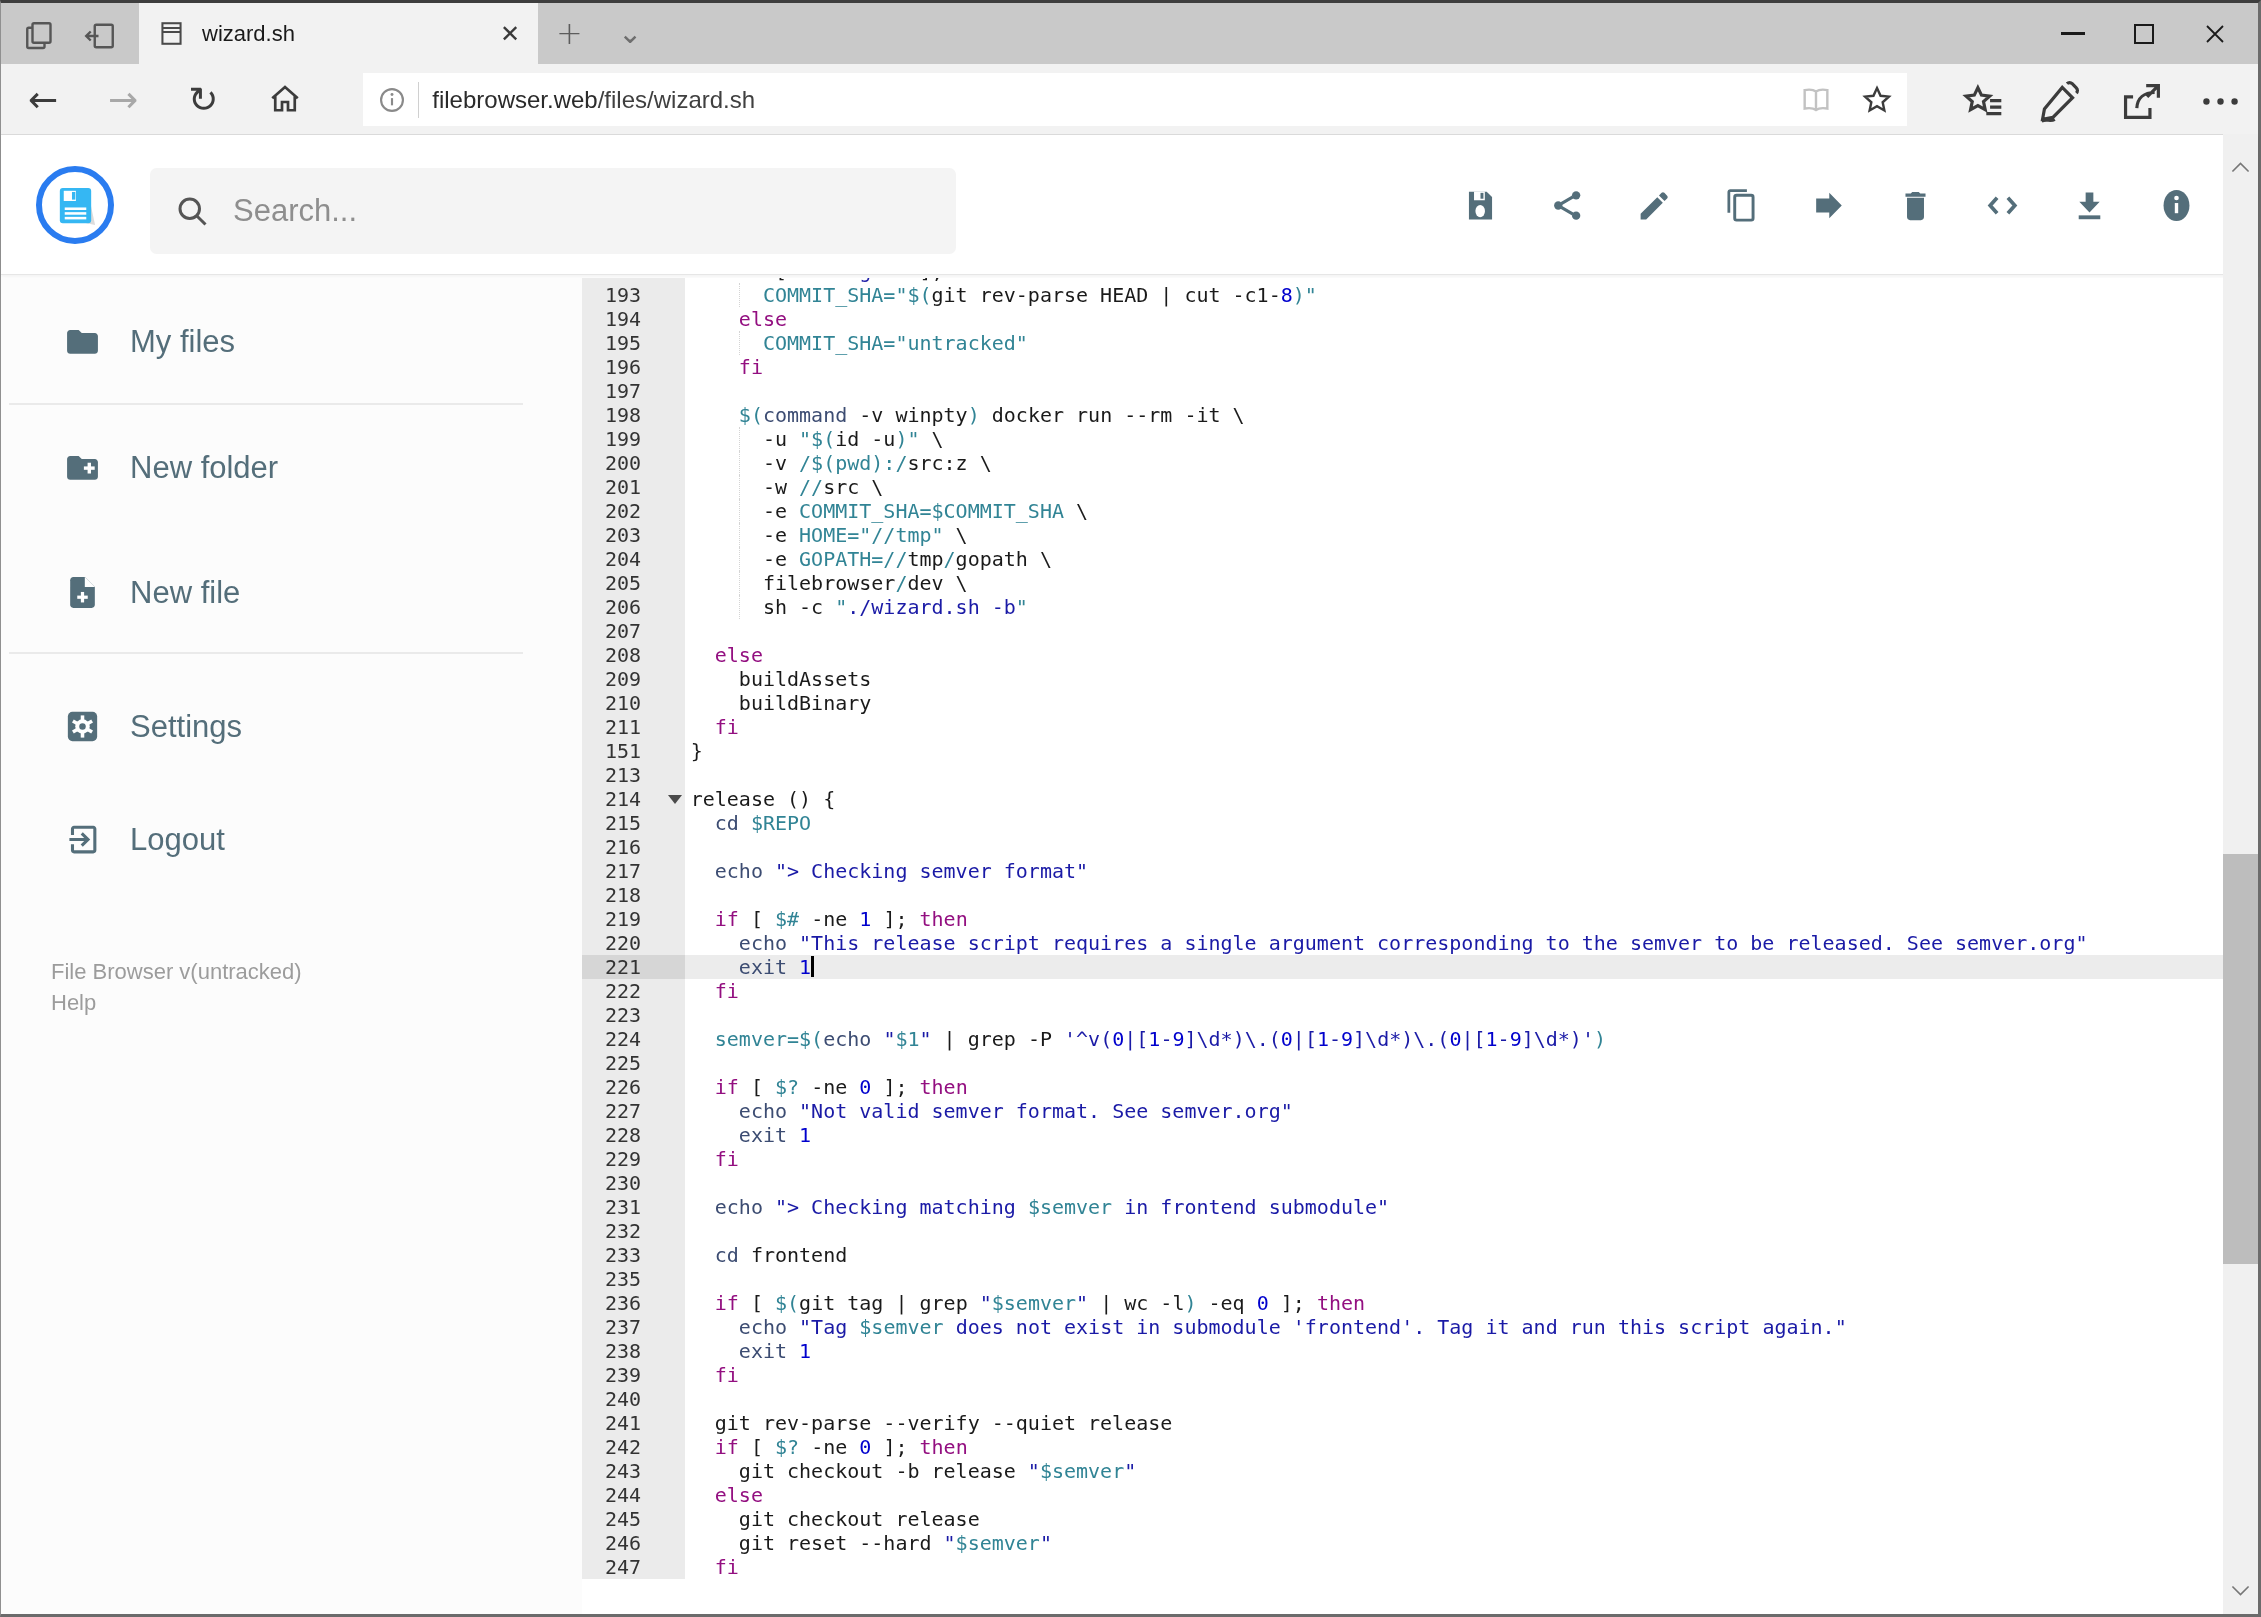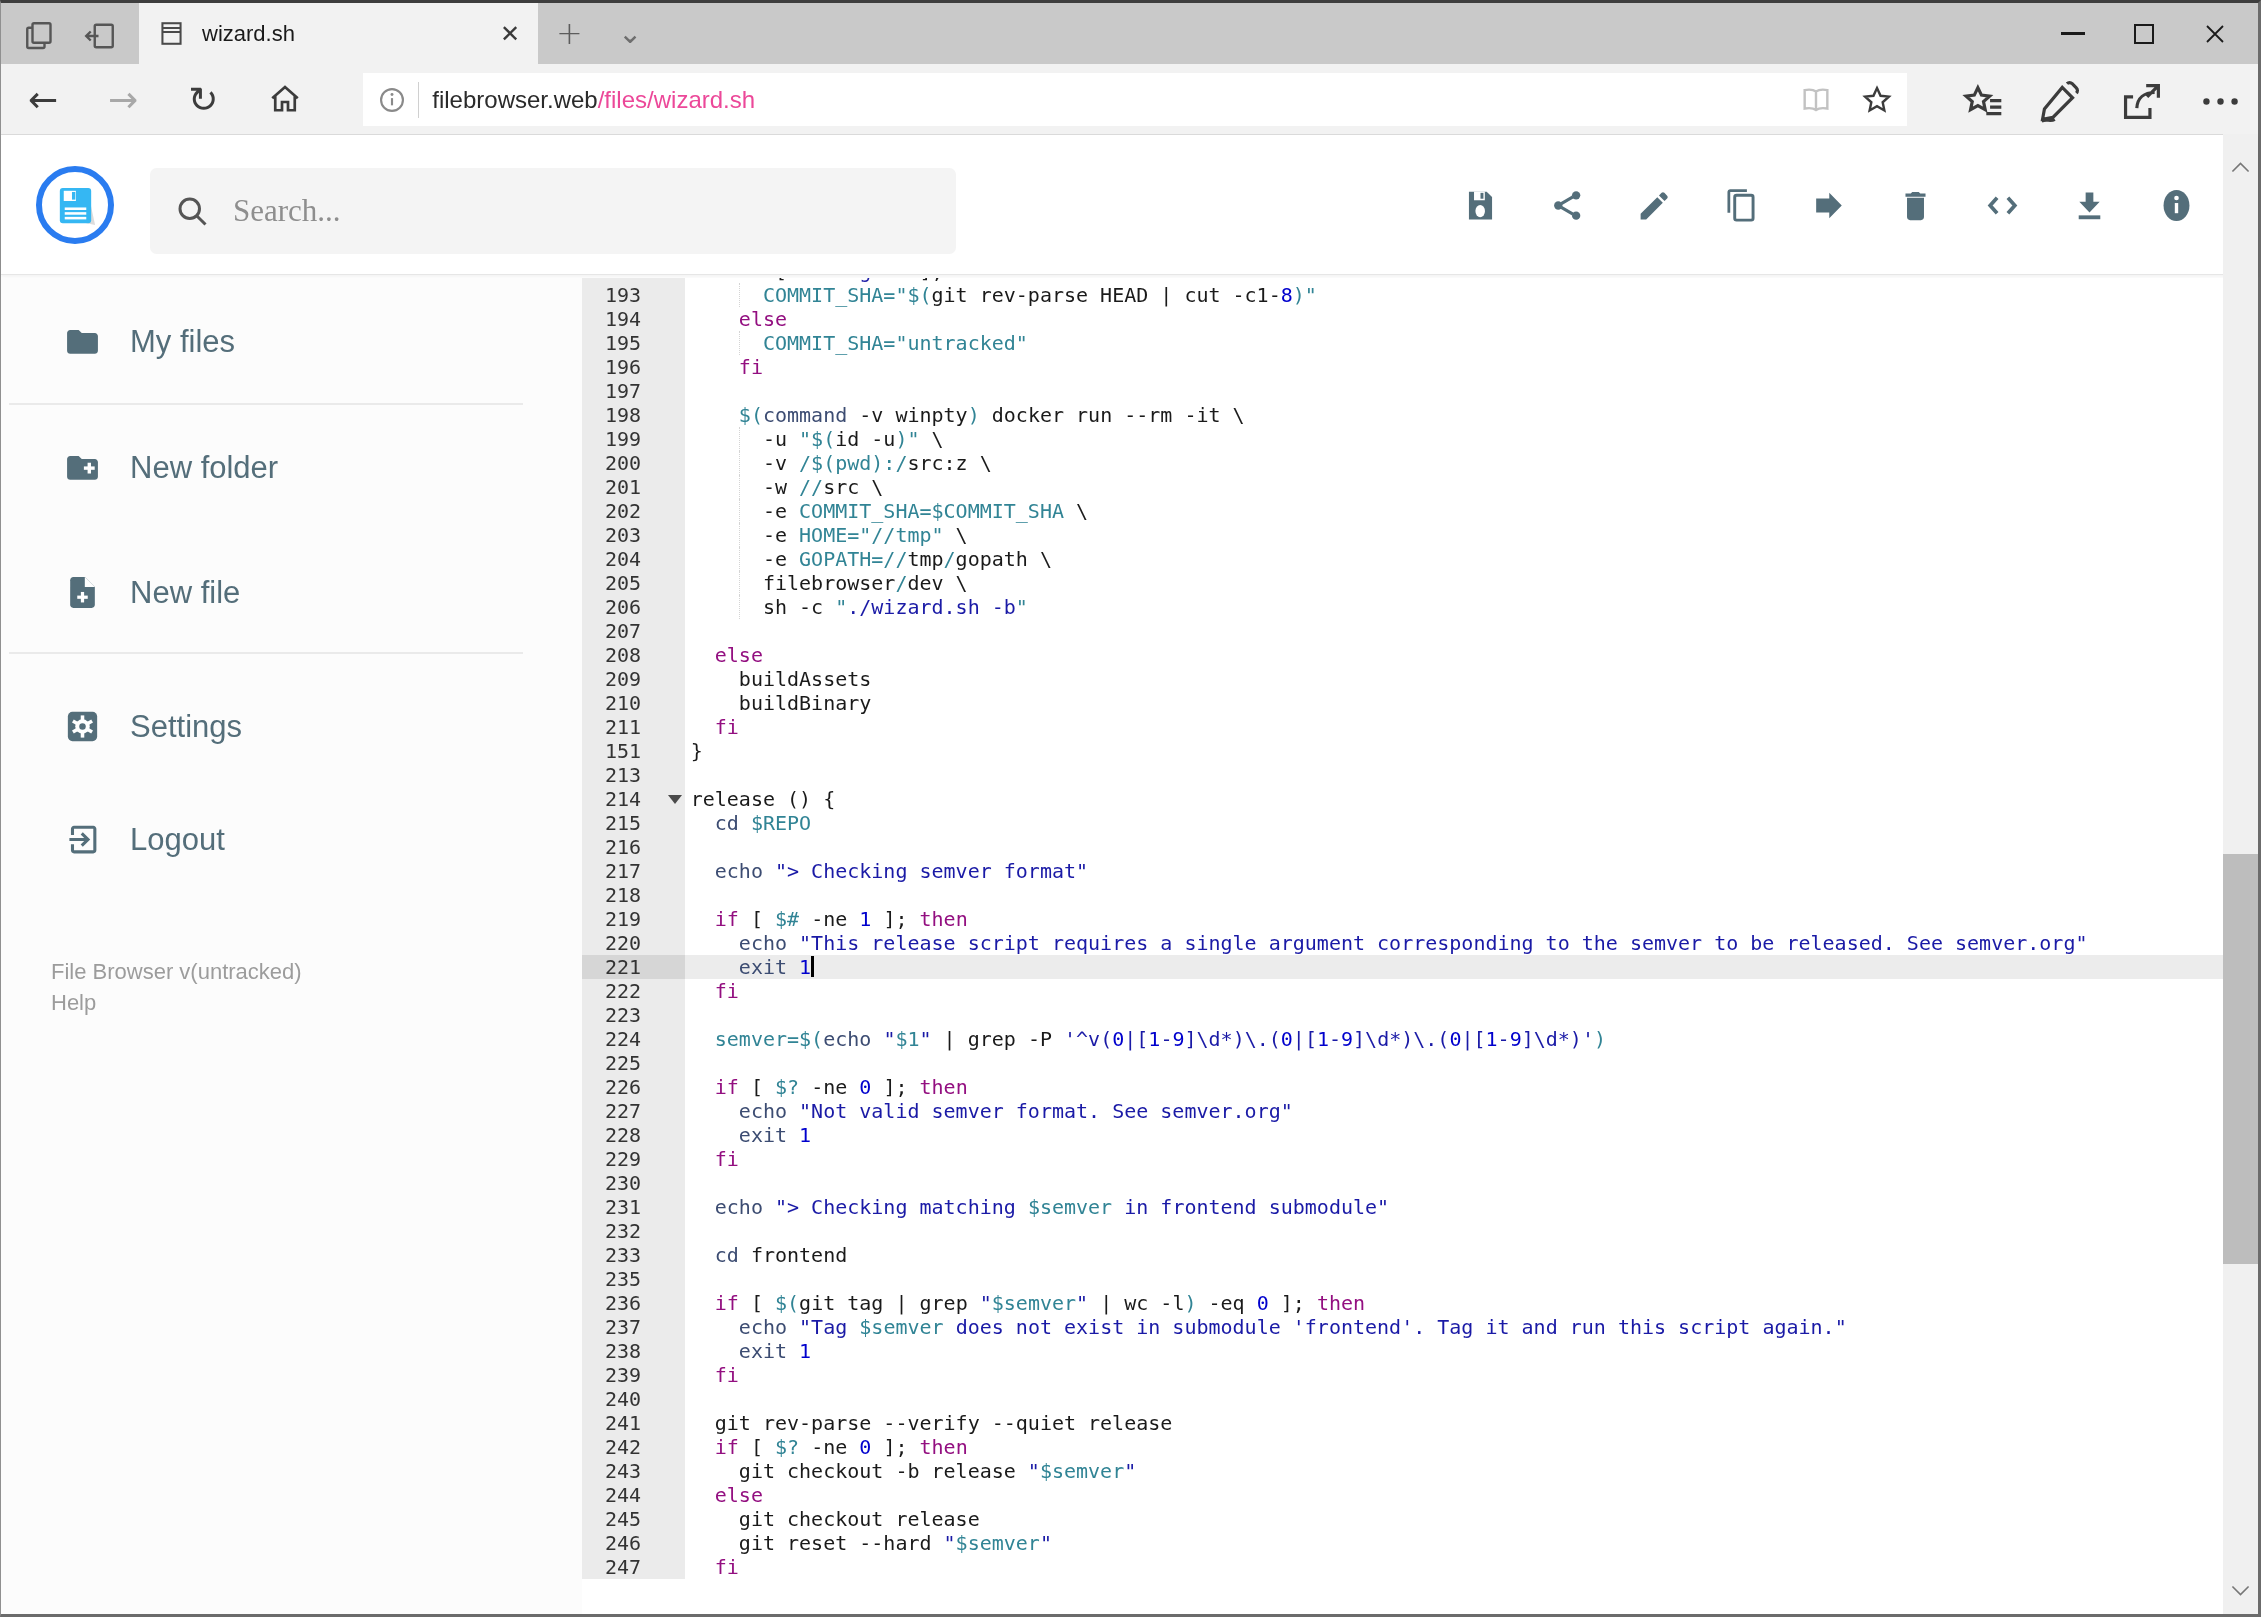--- a/index.html
+++ b/index.html
@@ -33,37 +33,37 @@
   .navbar { height:71px; background:#f2f2f2; border-bottom:1.6px solid #dadada; position:relative; }
   .nav-glyph { position:absolute; top:11.3px; width:48px; height:48px; display:flex; align-items:center;
                justify-content:center; font-family:"DejaVu Sans",sans-serif; font-size:36px; color:#3c3c3c; }
   .nav-glyph.disabled { color:#a8a8a8; }
   .nav-glyph svg { width:36px; height:36px; }
   .urlbox { position:absolute; left:362px; top:9px; width:1544px; height:53px; background:#fff;
             display:flex; align-items:center; padding:0 13px; }
   .url-info { width:32px; height:32px; flex:0 0 auto; }
   .url-divider { width:1.6px; height:36px; background:#d0d0d0; margin:0 13px 0 9.7px; }
   .url-text { font-size:24px; color:#2b2b2b; white-space:nowrap; }
-  .url-path { color:#ec4899; }
+  .url-path { color:#404040; }
   .url-right { margin-left:auto; display:flex; align-items:center; gap:27.4px; }
   .url-right svg { width:34px; height:34px; }
   .nav-right-icon { position:absolute; top:14.5px; width:45px; height:45px; }
   .nav-right-icon svg { width:100%; height:100%; }
 
   
   .appheader { height:140px; background:#fff; border-bottom:0.8px solid #e6e6e6; position:relative;
                box-shadow:0 1.6px 3.2px rgba(0,0,0,0.05); }
   .logo { position:absolute; left:35px; top:31px; width:78px; height:78px; border-radius:50%;
           border:6.5px solid #2a7cf0; background:#fff; display:flex; align-items:center; justify-content:center; }
   .logo svg { width:47px; height:47px; }
   .searchbox { position:absolute; left:149px; top:33px; width:806px; height:86px; background:#f4f4f4;
                border-radius:6.5px; display:flex; align-items:center; padding:0 24px; }
   .searchbox svg { width:36px; height:36px; flex:0 0 auto; }
   .search-input { border:none; outline:none; background:transparent; font-size:31px; margin-left:21px;
-                  color:#1d4ed8; width:662px; font-family:Liberation Serif, serif; }
+                  color:#1d4ed8; width:662px; font-family:Liberation Sans, sans-serif; }
   .search-input::placeholder { color:#8e8e8e; }
   .hdr-toolbar { position:absolute; right:63px; top:0; height:140px; display:flex; align-items:center; gap:50px; }
   .tb-btn { width:37px; height:37px; color:#546e7a; }
   .tb-btn svg { width:100%; height:100%; }
 
   
   .sidebar { position:absolute; left:0; top:275px; width:583px; bottom:0; background:#fcfcfc; }
   .side-item { position:absolute; left:0; width:533px; height:89px; display:flex; align-items:center; }
   .side-icon { width:37px; height:37px; margin-left:63px; color:#546e7a; flex:0 0 auto; }
   .side-icon svg { width:100%; height:100%; }

